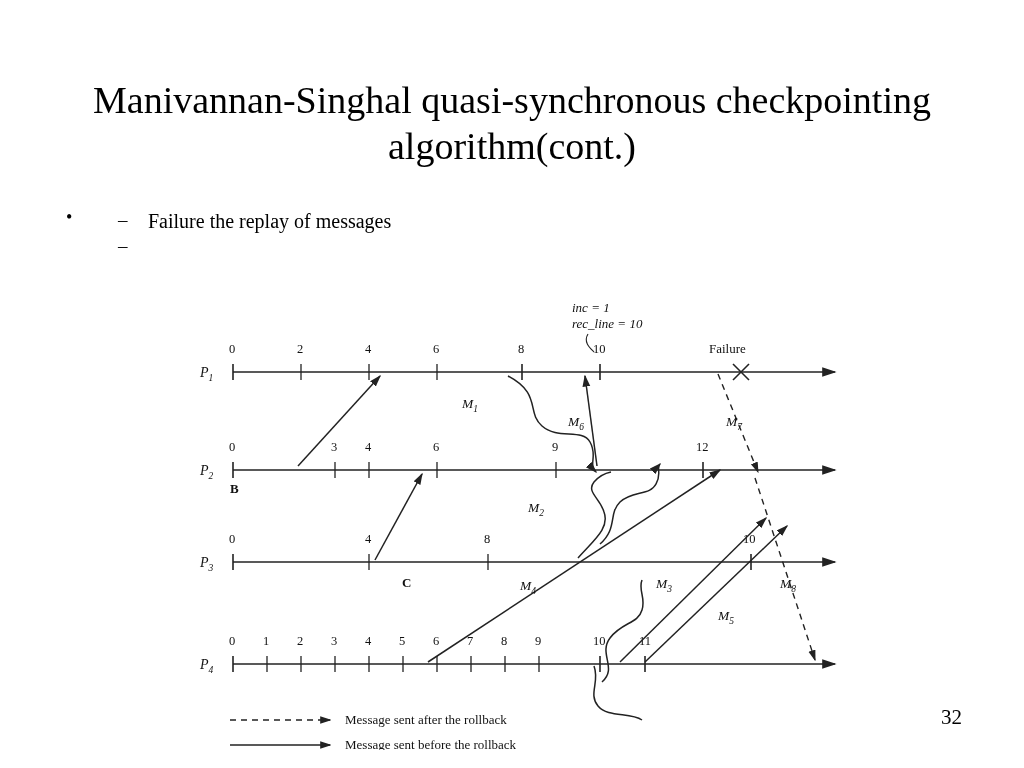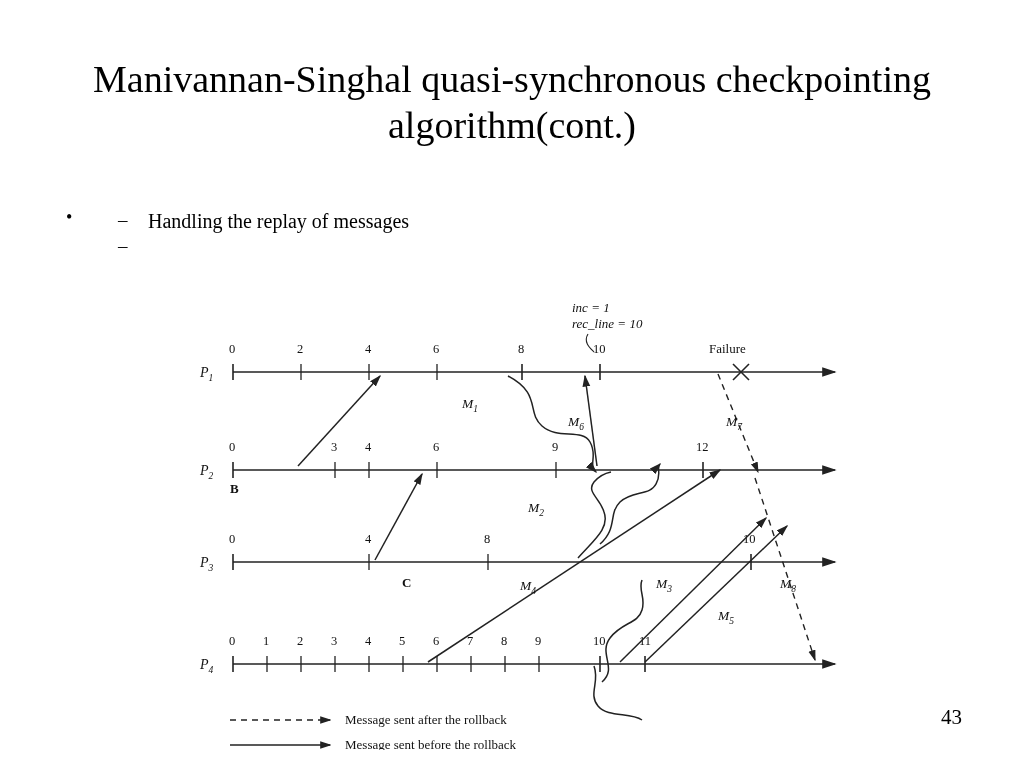--- a/index.html
+++ b/index.html
@@ -14,21 +14,21 @@
     font-family: "Liberation Serif", serif;
     color: #000000;
     overflow: hidden;
   }
   .slide {
     position: absolute;
     inset: 0;
   }
   .title {
     position: absolute;
-    top: 56px;
+    top: 77px;
     left: 60px;
     width: 904px;
     text-align: center;
     font-size: 38px;
     line-height: 1.22;
     font-family: "Liberation Serif", serif;
     color: #000;
   }
   .bullets {
     position: absolute;
@@ -97,21 +97,21 @@
 <div class="slide">
 
   <div class="title">Manivannan-Singhal quasi-synchronous checkpointing algorithm(cont.)</div>
 
   <div class="bullets">
     <div class="bullet-l1">
       <span class="marker">•</span>
     </div>
     <div class="bullet-l2">
       <span class="marker">–</span>
-      <span>Handling the replay of messages</span>
+      <span>Failure the replay of messages</span>
     </div>
     <div class="bullet-l2">
       <span class="marker">–</span>
     </div>
   </div>
 
   <div class="figure">
     <svg width="680" height="460" viewBox="0 0 680 460">
       <defs>
         <marker id="arrow" markerWidth="9" markerHeight="9" refX="8" refY="3" orient="auto" markerUnits="strokeWidth">
@@ -242,14 +242,14 @@
 
       <path d="M404,376 C410,392 398,404 408,416 C418,428 440,422 452,430" stroke="#222" stroke-width="1.5" fill="none"></path>
 
       <line x1="40" y1="430" x2="140" y2="430" stroke="#222" stroke-width="1.4" stroke-dasharray="6 5" marker-end="url(#arrowSm)"></line>
       <text class="legend-label" x="155" y="434">Message sent after the rollback</text>
       <line x1="40" y1="455" x2="140" y2="455" stroke="#222" stroke-width="1.4" marker-end="url(#arrowSm)"></line>
       <text class="legend-label" x="155" y="459">Message sent before the rollback</text>
     </svg>
   </div>
 
-  <div class="page-number">43</div>
+  <div class="page-number">32</div>
 </div>
 
 </body></html>

